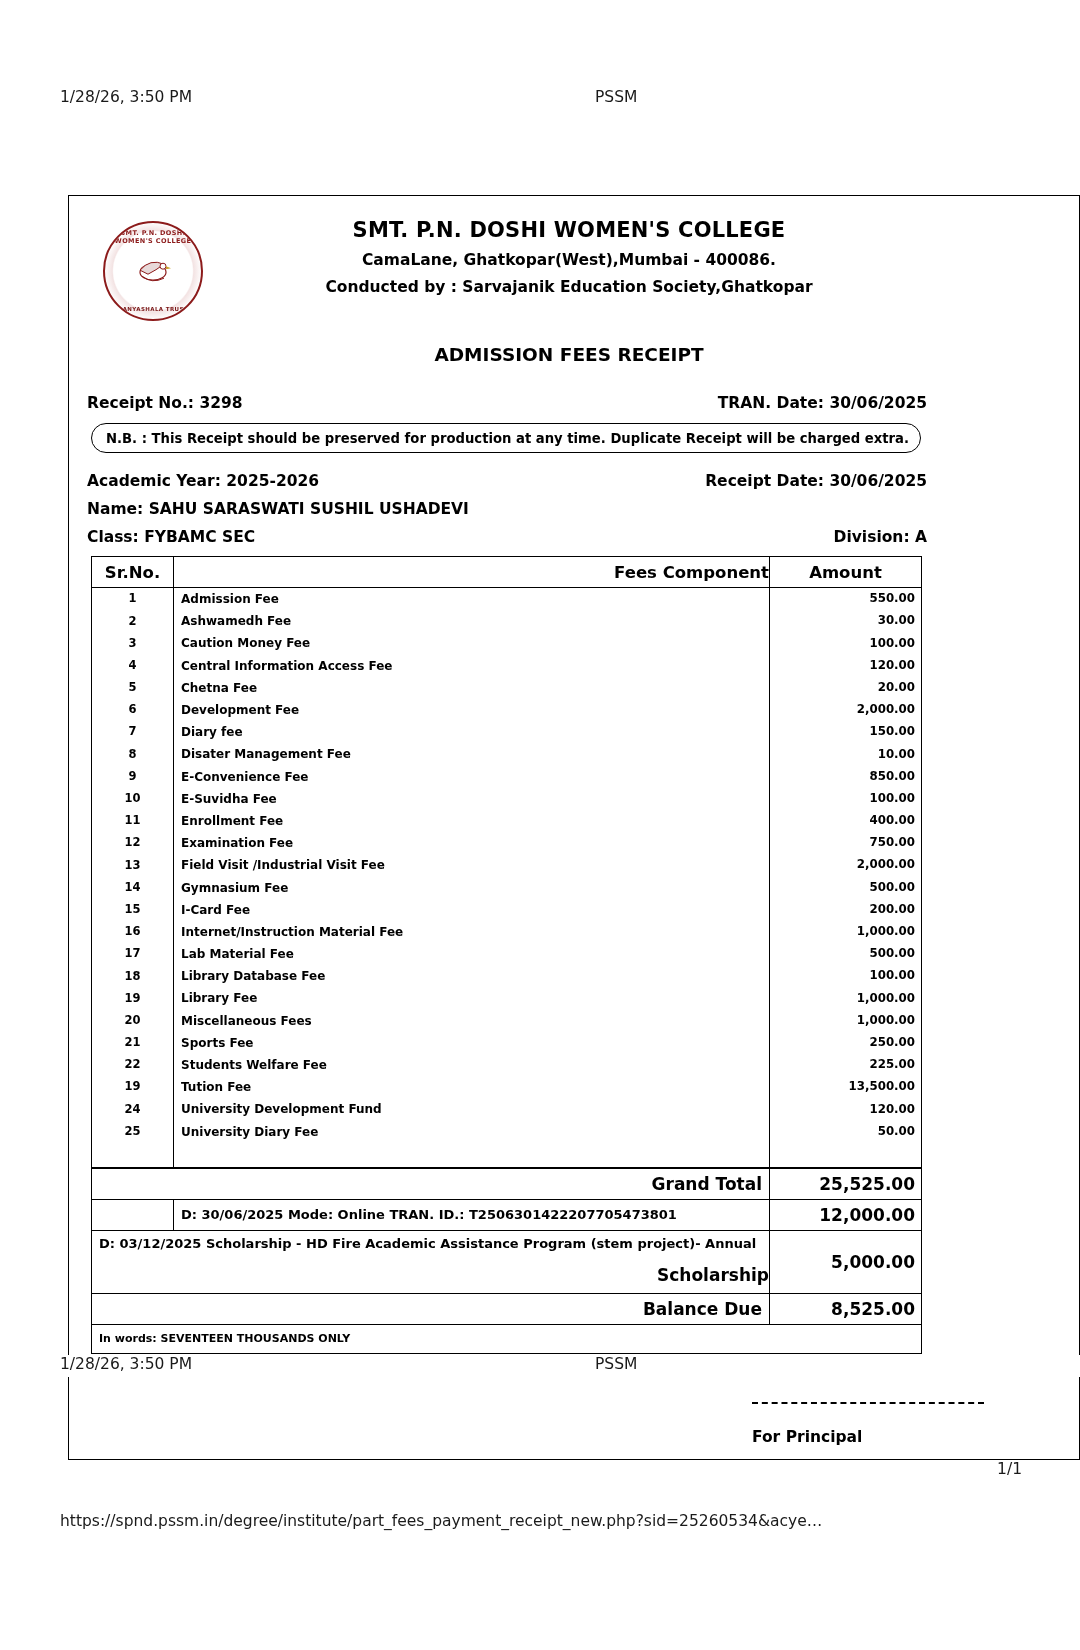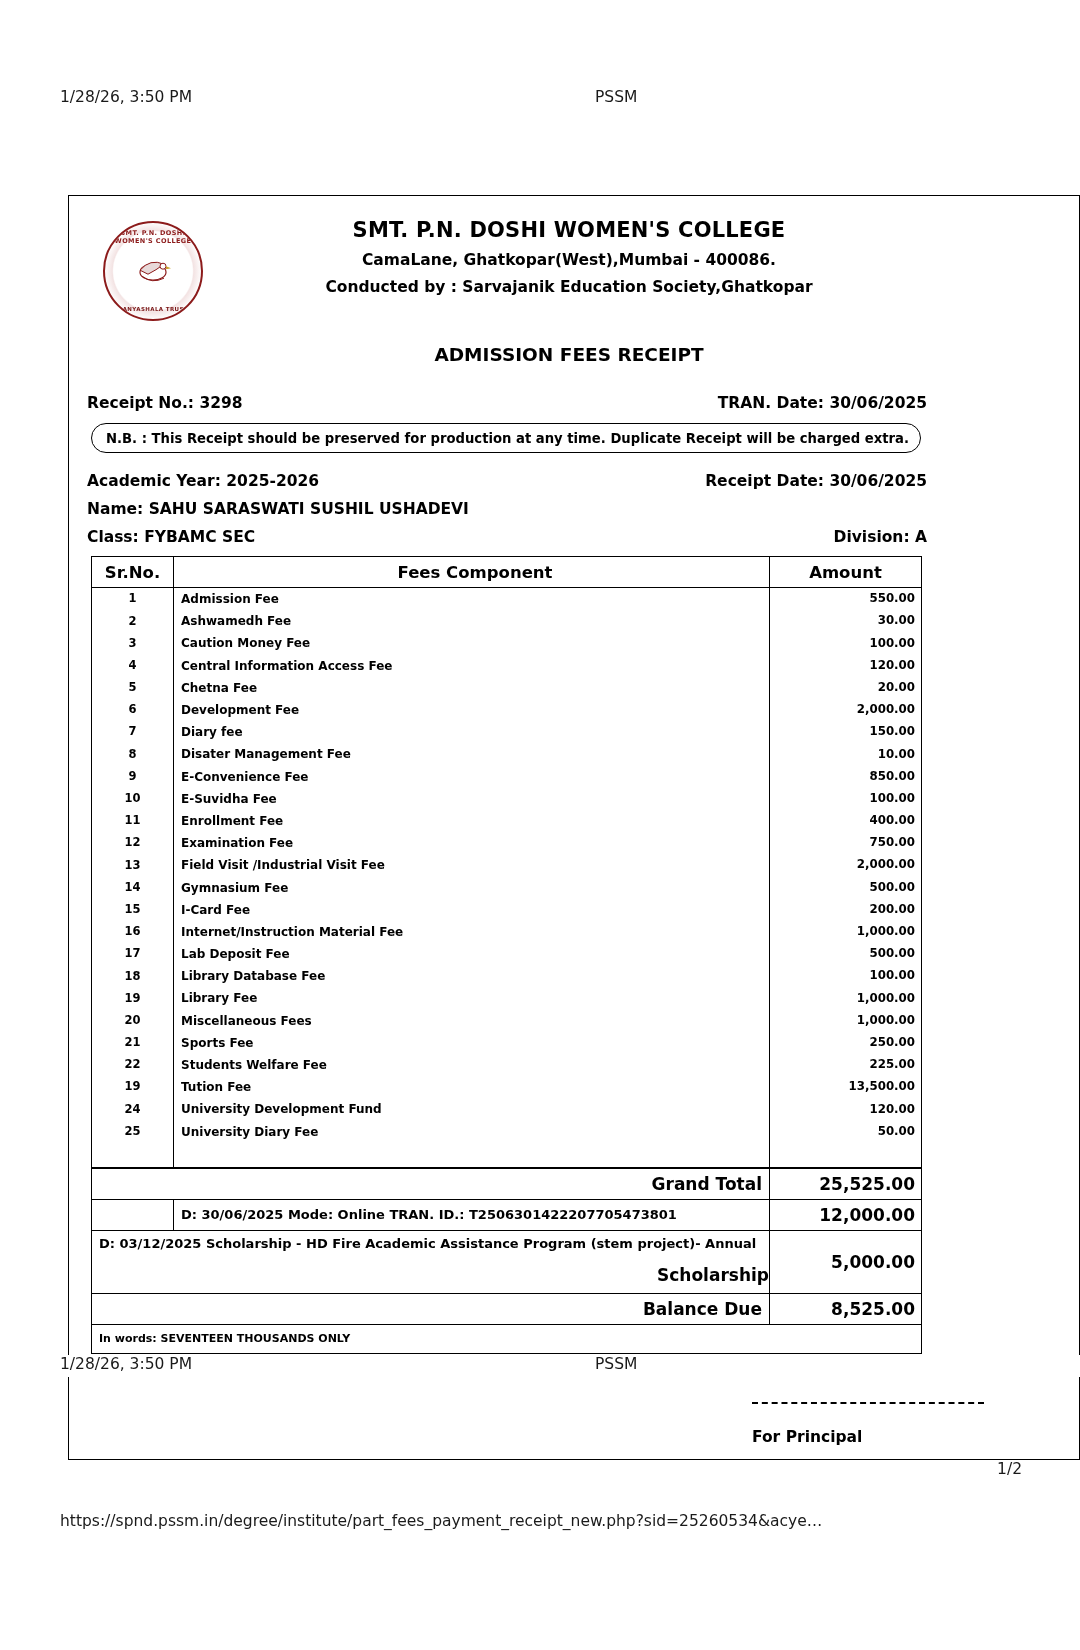--- a/index.html
+++ b/index.html
@@ -143,21 +143,21 @@
   }
   .col-sr { width: 82px; }
   .col-comp { width: 596px; }
   .col-amt { width: 152px; }
   .head-cell {
     font-size: 16.5px;
     font-weight: bold;
     height: 30px;
   }
   .head-sr { text-align: center; }
-  .head-comp { text-align: center; padding-left: 7px !important; }
+  .head-comp { text-align: right; padding-left: 7px !important; }
   .head-amt { text-align: center; }
   .r-sr {
     text-align: center;
     font-size: 11.5px;
     font-weight: bold;
     height: 22.2px;
     line-height: 14px;
     border-top: none !important;
     border-bottom: none !important;
   }
@@ -398,21 +398,21 @@
         <td class="r-comp">I-Card Fee</td>
         <td class="r-amt">200.00</td>
       </tr>
       <tr class="fee-row">
         <td class="r-sr">16</td>
         <td class="r-comp">Internet/Instruction Material Fee</td>
         <td class="r-amt">1,000.00</td>
       </tr>
       <tr class="fee-row">
         <td class="r-sr">17</td>
-        <td class="r-comp">Lab Deposit Fee</td>
+        <td class="r-comp">Lab Material Fee</td>
         <td class="r-amt">500.00</td>
       </tr>
       <tr class="fee-row">
         <td class="r-sr">18</td>
         <td class="r-comp">Library Database Fee</td>
         <td class="r-amt">100.00</td>
       </tr>
       <tr class="fee-row">
         <td class="r-sr">19</td>
         <td class="r-comp">Library Fee</td>
@@ -484,14 +484,14 @@
 
 </div>
 
 <div class="footer-overlay">
   <span class="fo-date">1/28/26, 3:50 PM</span>
   <span class="fo-title">PSSM</span>
 </div>
 
 <div class="sign-line"></div>
 <div class="for-principal">For Principal</div>
-<div class="page-no">1/2</div>
+<div class="page-no">1/1</div>
 <div class="url-line">https://spnd.pssm.in/degree/institute/part_fees_payment_receipt_new.php?sid=25260534&amp;acye…</div>
 
 </body></html>

